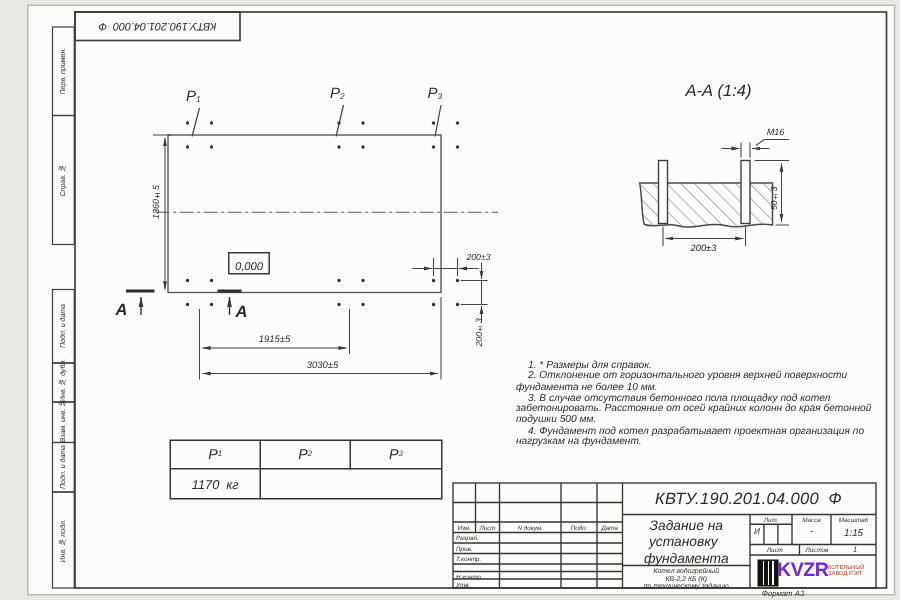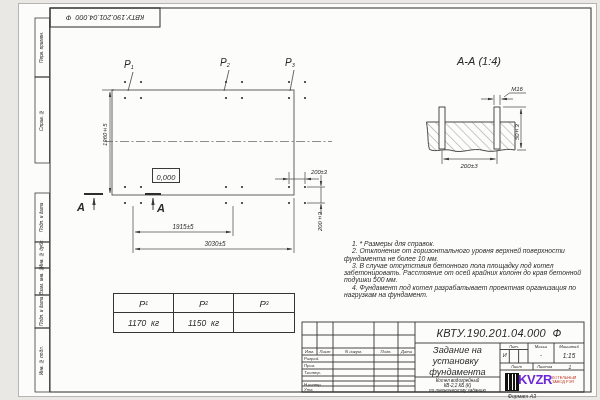--- a/index.html
+++ b/index.html
@@ -176,21 +176,20 @@
       </div>
     <div class="lthead">
         <span>P</span>
         <sub>2</sub>
       </div>
     <div class="lthead">
         <span>P</span>
         <sub>3</sub>
       </div>
     <div class="ltval">1170  кг</div>
-    <div class="ltval">1150  кг</div>
   </div>
 
   <div class="t flexc pre" style="left:416px;top:323px;width:166px;height:19px;font-size:11px;letter-spacing:0.2px;">КВТУ.190.201.04.000  Ф</div>
 
   <div class="t ctr" style="left:302px;top:348.8px;width:15px;font-size:4.2px;">Изм.</div>
   <div class="t ctr" style="left:317px;top:348.8px;width:16px;font-size:4.2px;">Лист</div>
   <div class="t ctr" style="left:333px;top:348.8px;width:41px;font-size:4.2px;">N докум.</div>
   <div class="t ctr" style="left:374px;top:348.8px;width:24px;font-size:4.2px;">Подп.</div>
   <div class="t ctr" style="left:398px;top:348.8px;width:17px;font-size:4.2px;">Дата</div>
 

